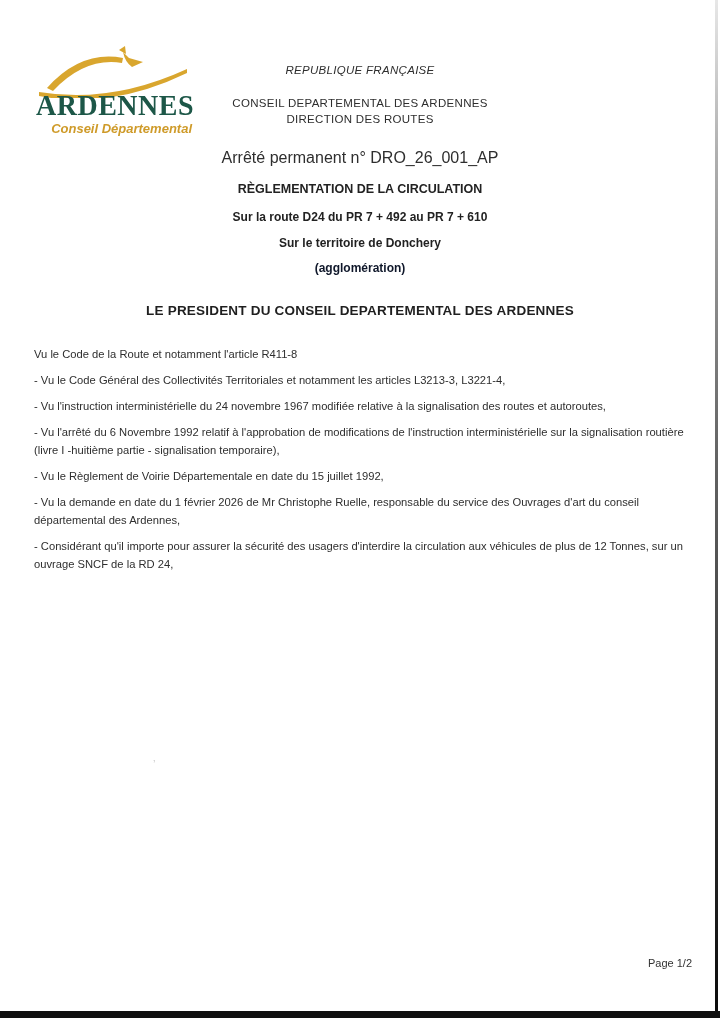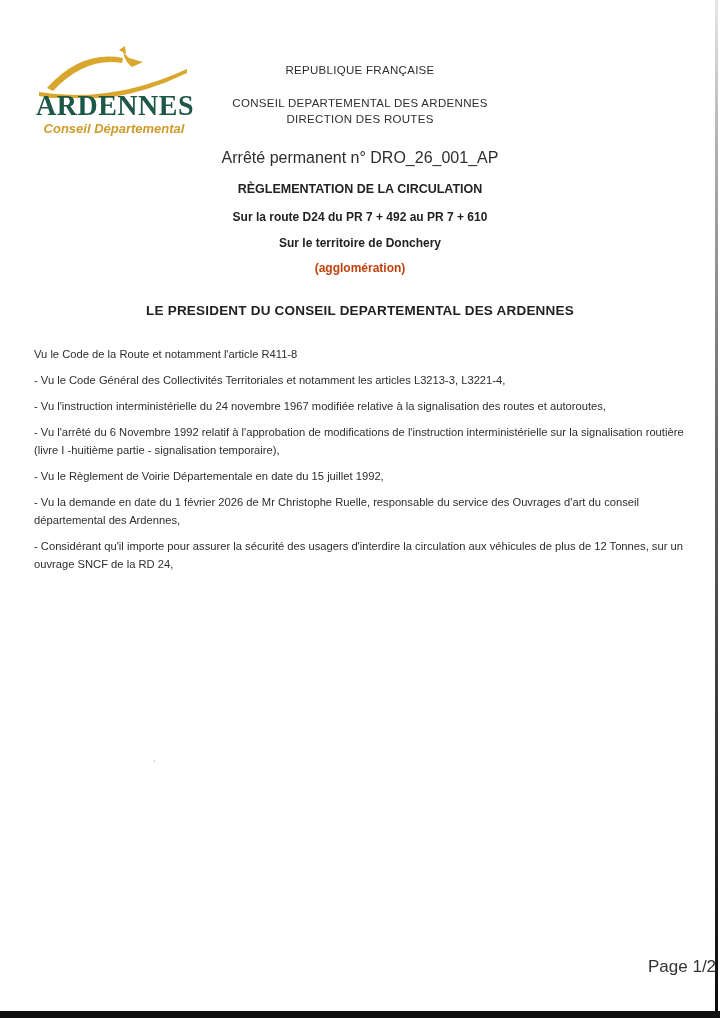--- a/index.html
+++ b/index.html
@@ -13,21 +13,21 @@
     color: #2e2e2e;
     overflow: hidden;
   }
 
   
   .logo {
     position: absolute;
     top: 42px;
     left: 36px;
     width: 156px;
-    text-align: center;
+    text-align: right;
   }
   .logo svg { display: block; margin: 0 auto -6px auto; }
   .logo-name {
     font-family: "Liberation Serif", serif;
     font-weight: bold;
     font-size: 28px;
     line-height: 28px;
     color: #1d5748;
     letter-spacing: 0.5px;
     transform: scaleY(1.04);
@@ -38,29 +38,29 @@
     font-style: italic;
     font-weight: bold;
     font-size: 13px;
     color: #cf9b2a;
     margin-top: 1px;
     white-space: nowrap;
   }
 
   
   .center { position: absolute; left: 0; width: 720px; text-align: center; }
-  .hdr-line1 { top: 64px;  font-size: 11.5px; letter-spacing: 0.3px; }
+  .hdr-line1 { top: 64px;  font-size: 11.5px; letter-spacing: 0.3px; font-style: italic; }
   .hdr-line2 { top: 97px;  font-size: 11.5px; letter-spacing: 0.3px; }
   .hdr-line3 { top: 113px; font-size: 11.5px; letter-spacing: 0.3px; }
   .hdr-ref   { top: 149px; font-size: 16px; }
 
   .title-1 { top: 182px; font-size: 12.5px; font-weight: bold; color: #222; }
   .title-2 { top: 210px; font-size: 12px;   font-weight: bold; color: #222; }
   .title-3 { top: 236px; font-size: 12px;   font-weight: bold; color: #222; }
-  .title-4 { top: 261px; font-size: 12px;   font-weight: bold; color: #c2410c; }
+  .title-4 { top: 261px; font-size: 12px;   font-weight: bold; color: #0f172a; }
 
   .main-heading {
     top: 303px;
     font-size: 13.5px;
     font-weight: bold;
     letter-spacing: 0.2px;
     color: #1f1f1f;
   }
 
   
@@ -76,21 +76,21 @@
   .body-text p {
     margin: 0 0 8px 0;
     white-space: pre-wrap;
   }
 
   
   .page-number {
     position: absolute;
     top: 957px;
     left: 600px;
-    font-size: 17px;
+    font-size: 11px;
     color: #333;
     padding-left: 48px;
   }
 
   
   .scan-right-edge {
     position: absolute;
     top: 0;
     left: 715px;
     width: 3px;

